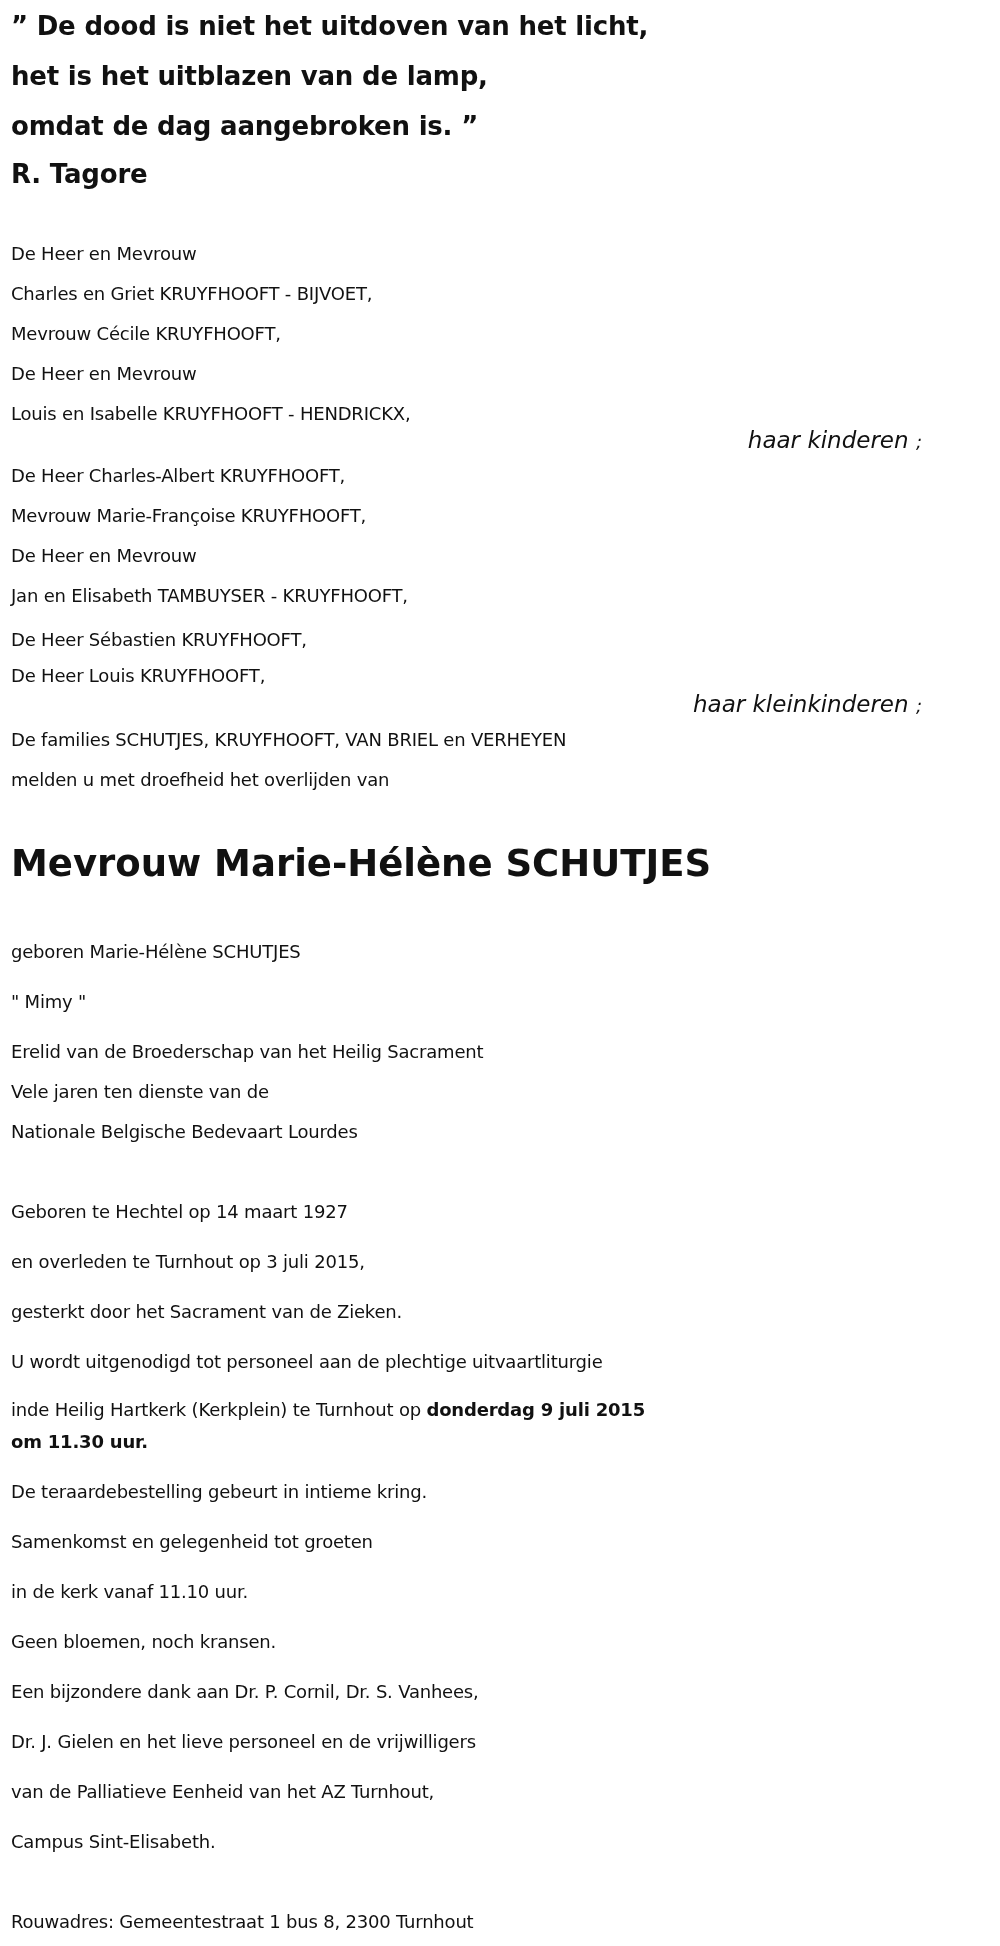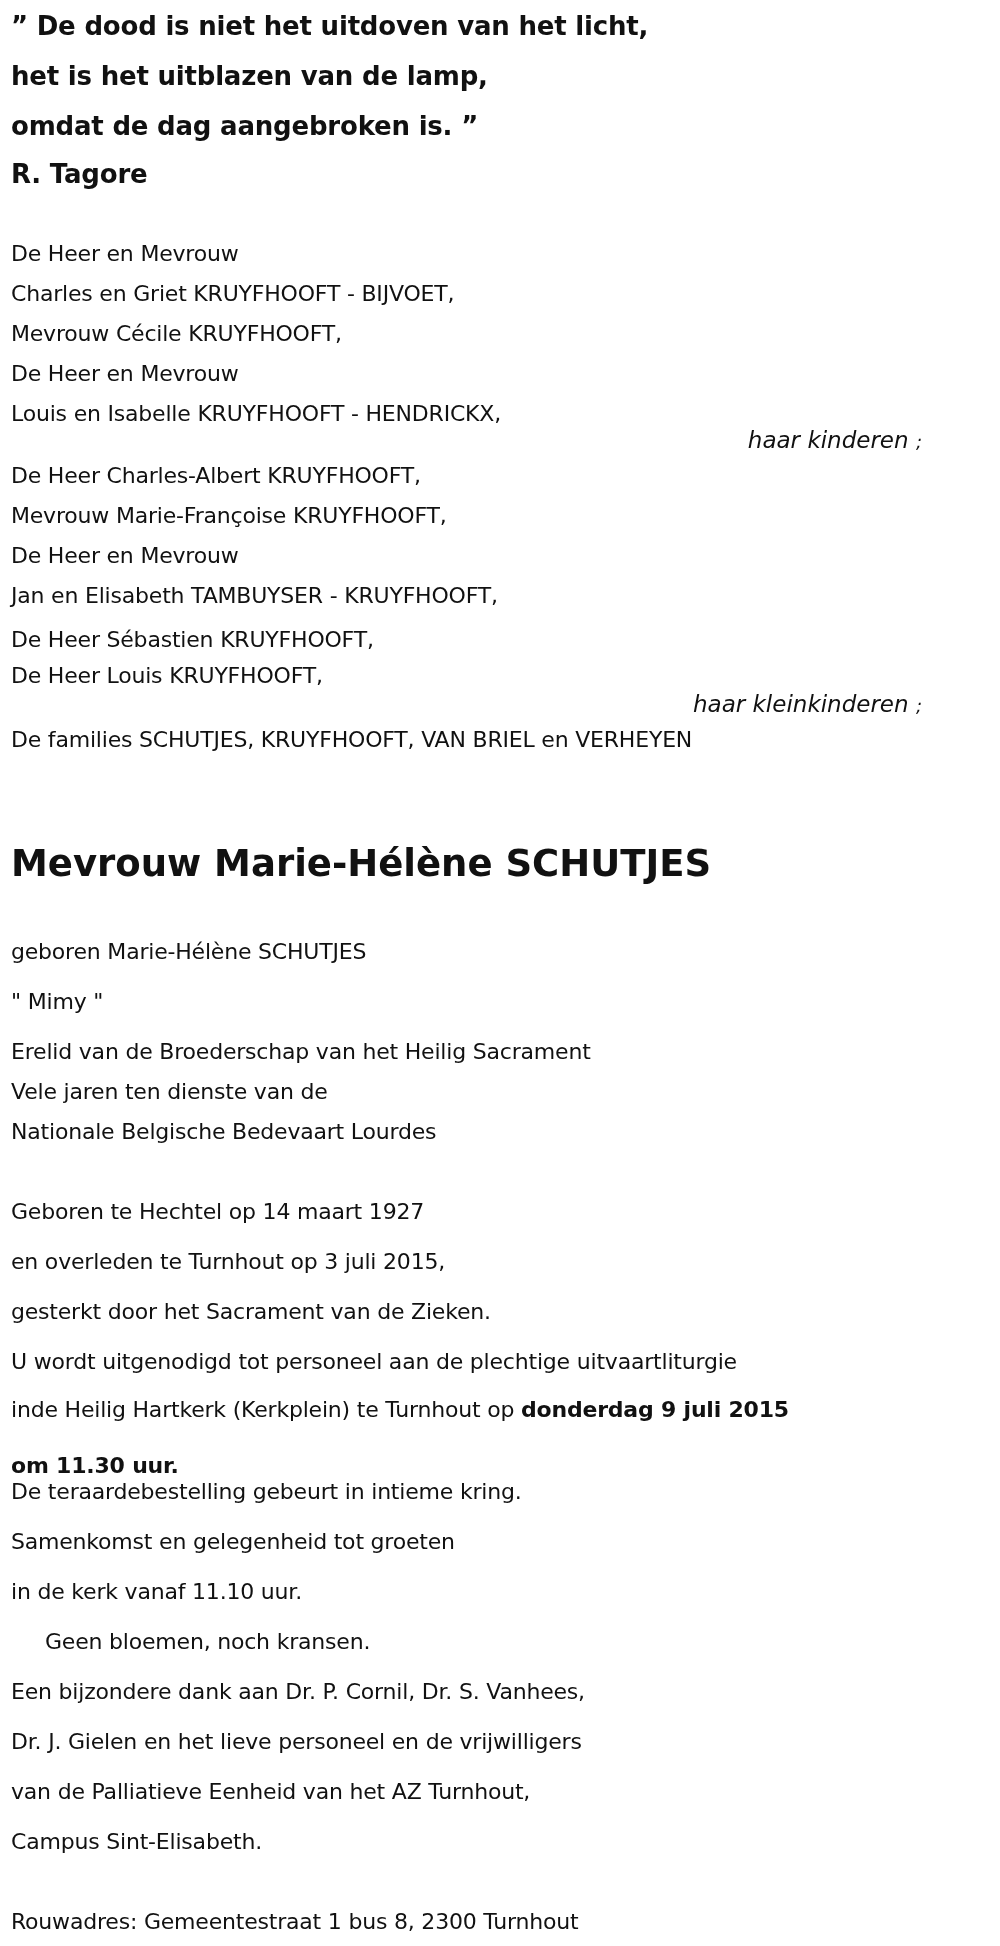--- a/index.html
+++ b/index.html
@@ -9,21 +9,21 @@
     overflow: hidden;
     position: relative;
     color: #111111;
     font-family: "DejaVu Sans", sans-serif;
   }
   .page { position: absolute; left: 0; top: 0; width: 932px; height: 1946px; border-radius: 9px; }
   .line {
     position: absolute;
     left: 11px;
     white-space: nowrap;
-    font-size: 22px;
+    font-size: 18px;
     line-height: 32px;
     letter-spacing: -0.2px;
   }
   .quote { font-weight: bold; font-size: 26px; }
   .rel {
     position: absolute;
     right: 10px;
     font-style: italic;
     font-size: 23px;
     line-height: 28px;
@@ -65,41 +65,42 @@
   <div class="line" style="top:540px;">De Heer en Mevrouw</div>
   <div class="line" style="top:580px;">Jan en Elisabeth TAMBUYSER - KRUYFHOOFT,</div>
   <div class="line" style="top:624px;">De Heer Sébastien KRUYFHOOFT,</div>
   <div class="line" style="top:660px;">De Heer Louis KRUYFHOOFT,</div>
   <div class="rel" style="top:690px;">
     <span>haar kleinkinderen</span>
     <span class="semi">;</span>
   </div>
 
   <div class="line" style="top:724px;">De families SCHUTJES, KRUYFHOOFT, VAN BRIEL en VERHEYEN</div>
+  <div class="line" style="top:764px;">melden u met droefheid het overlijden van</div>
 
   <div class="name-title" style="top:842px;">Mevrouw Marie-Hélène SCHUTJES</div>
   <div class="line" style="top:936px;">geboren Marie-Hélène SCHUTJES</div>
   <div class="line" style="top:986px;">" Mimy "</div>
   <div class="line" style="top:1036px;">Erelid van de Broederschap van het Heilig Sacrament</div>
   <div class="line" style="top:1076px;">Vele jaren ten dienste van de</div>
   <div class="line" style="top:1116px;">Nationale Belgische Bedevaart Lourdes</div>
 
   <div class="line" style="top:1196px;">Geboren te Hechtel op 14 maart 1927</div>
   <div class="line" style="top:1246px;">en overleden te Turnhout op 3 juli 2015,</div>
   <div class="line" style="top:1296px;">gesterkt door het Sacrament van de Zieken.</div>
 
   <div class="line" style="top:1346px;">U wordt uitgenodigd tot personeel aan de plechtige uitvaartliturgie</div>
   <div class="line" style="top:1394px;">
     <span>inde Heilig Hartkerk (Kerkplein) te Turnhout op </span><span class="bold">donderdag 9 juli 2015</span>
   </div>
-  <div class="line bold" style="top:1426px;margin-top:24px;">om 11.30 uur.</div>
+  <div class="line bold" style="top:1426px;">om 11.30 uur.</div>
   <div class="line" style="top:1526px;">Samenkomst en gelegenheid tot groeten</div>
   <div class="line" style="top:1476px;">De teraardebestelling gebeurt in intieme kring.</div>
   <div class="line" style="top:1576px;">in de kerk vanaf 11.10 uur.</div>
-  <div class="line" style="top:1626px;margin-left:34px;">Geen bloemen, noch kransen.</div>
+  <div class="line" style="top:1626px;">Geen bloemen, noch kransen.</div>
 
   <div class="line" style="top:1676px;">Een bijzondere dank aan Dr. P. Cornil, Dr. S. Vanhees,</div>
   <div class="line" style="top:1726px;">Dr. J. Gielen en het lieve personeel en de vrijwilligers</div>
   <div class="line" style="top:1776px;">van de Palliatieve Eenheid van het AZ Turnhout,</div>
   <div class="line" style="top:1826px;">Campus Sint-Elisabeth.</div>
 
   <div class="line" style="top:1906px;">Rouwadres: Gemeentestraat 1 bus 8, 2300 Turnhout</div>
 
 </div>
 

